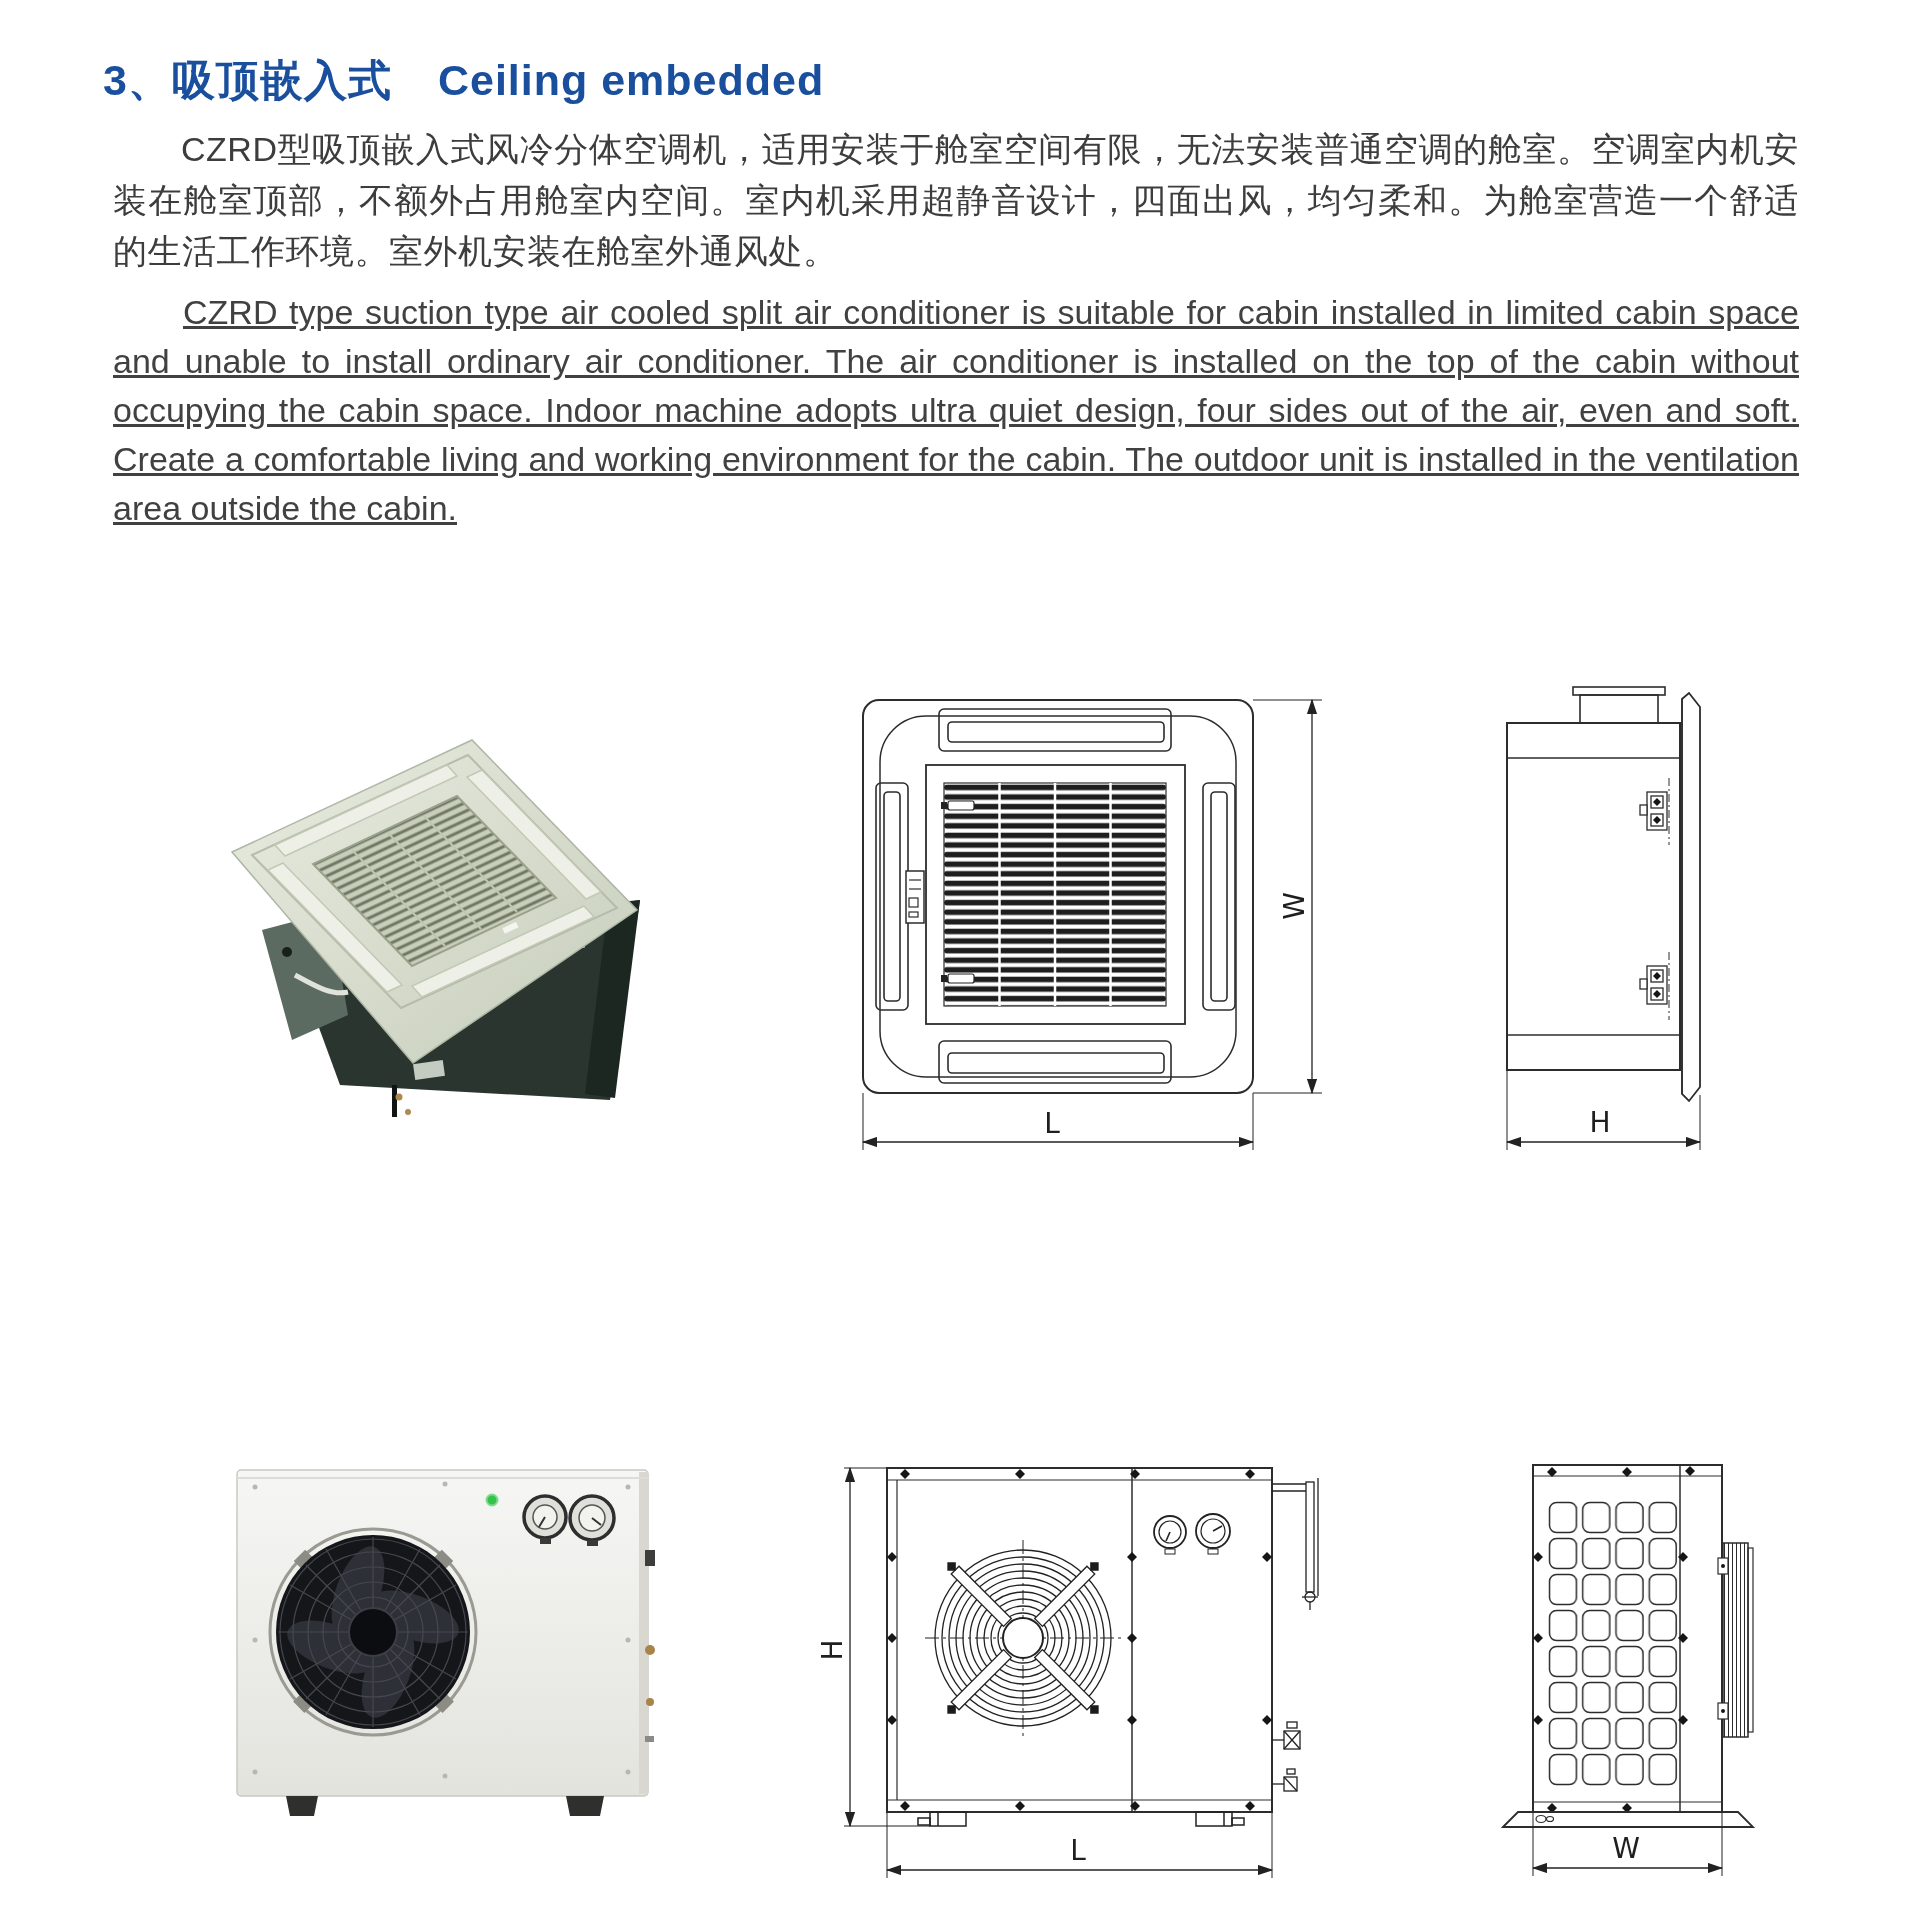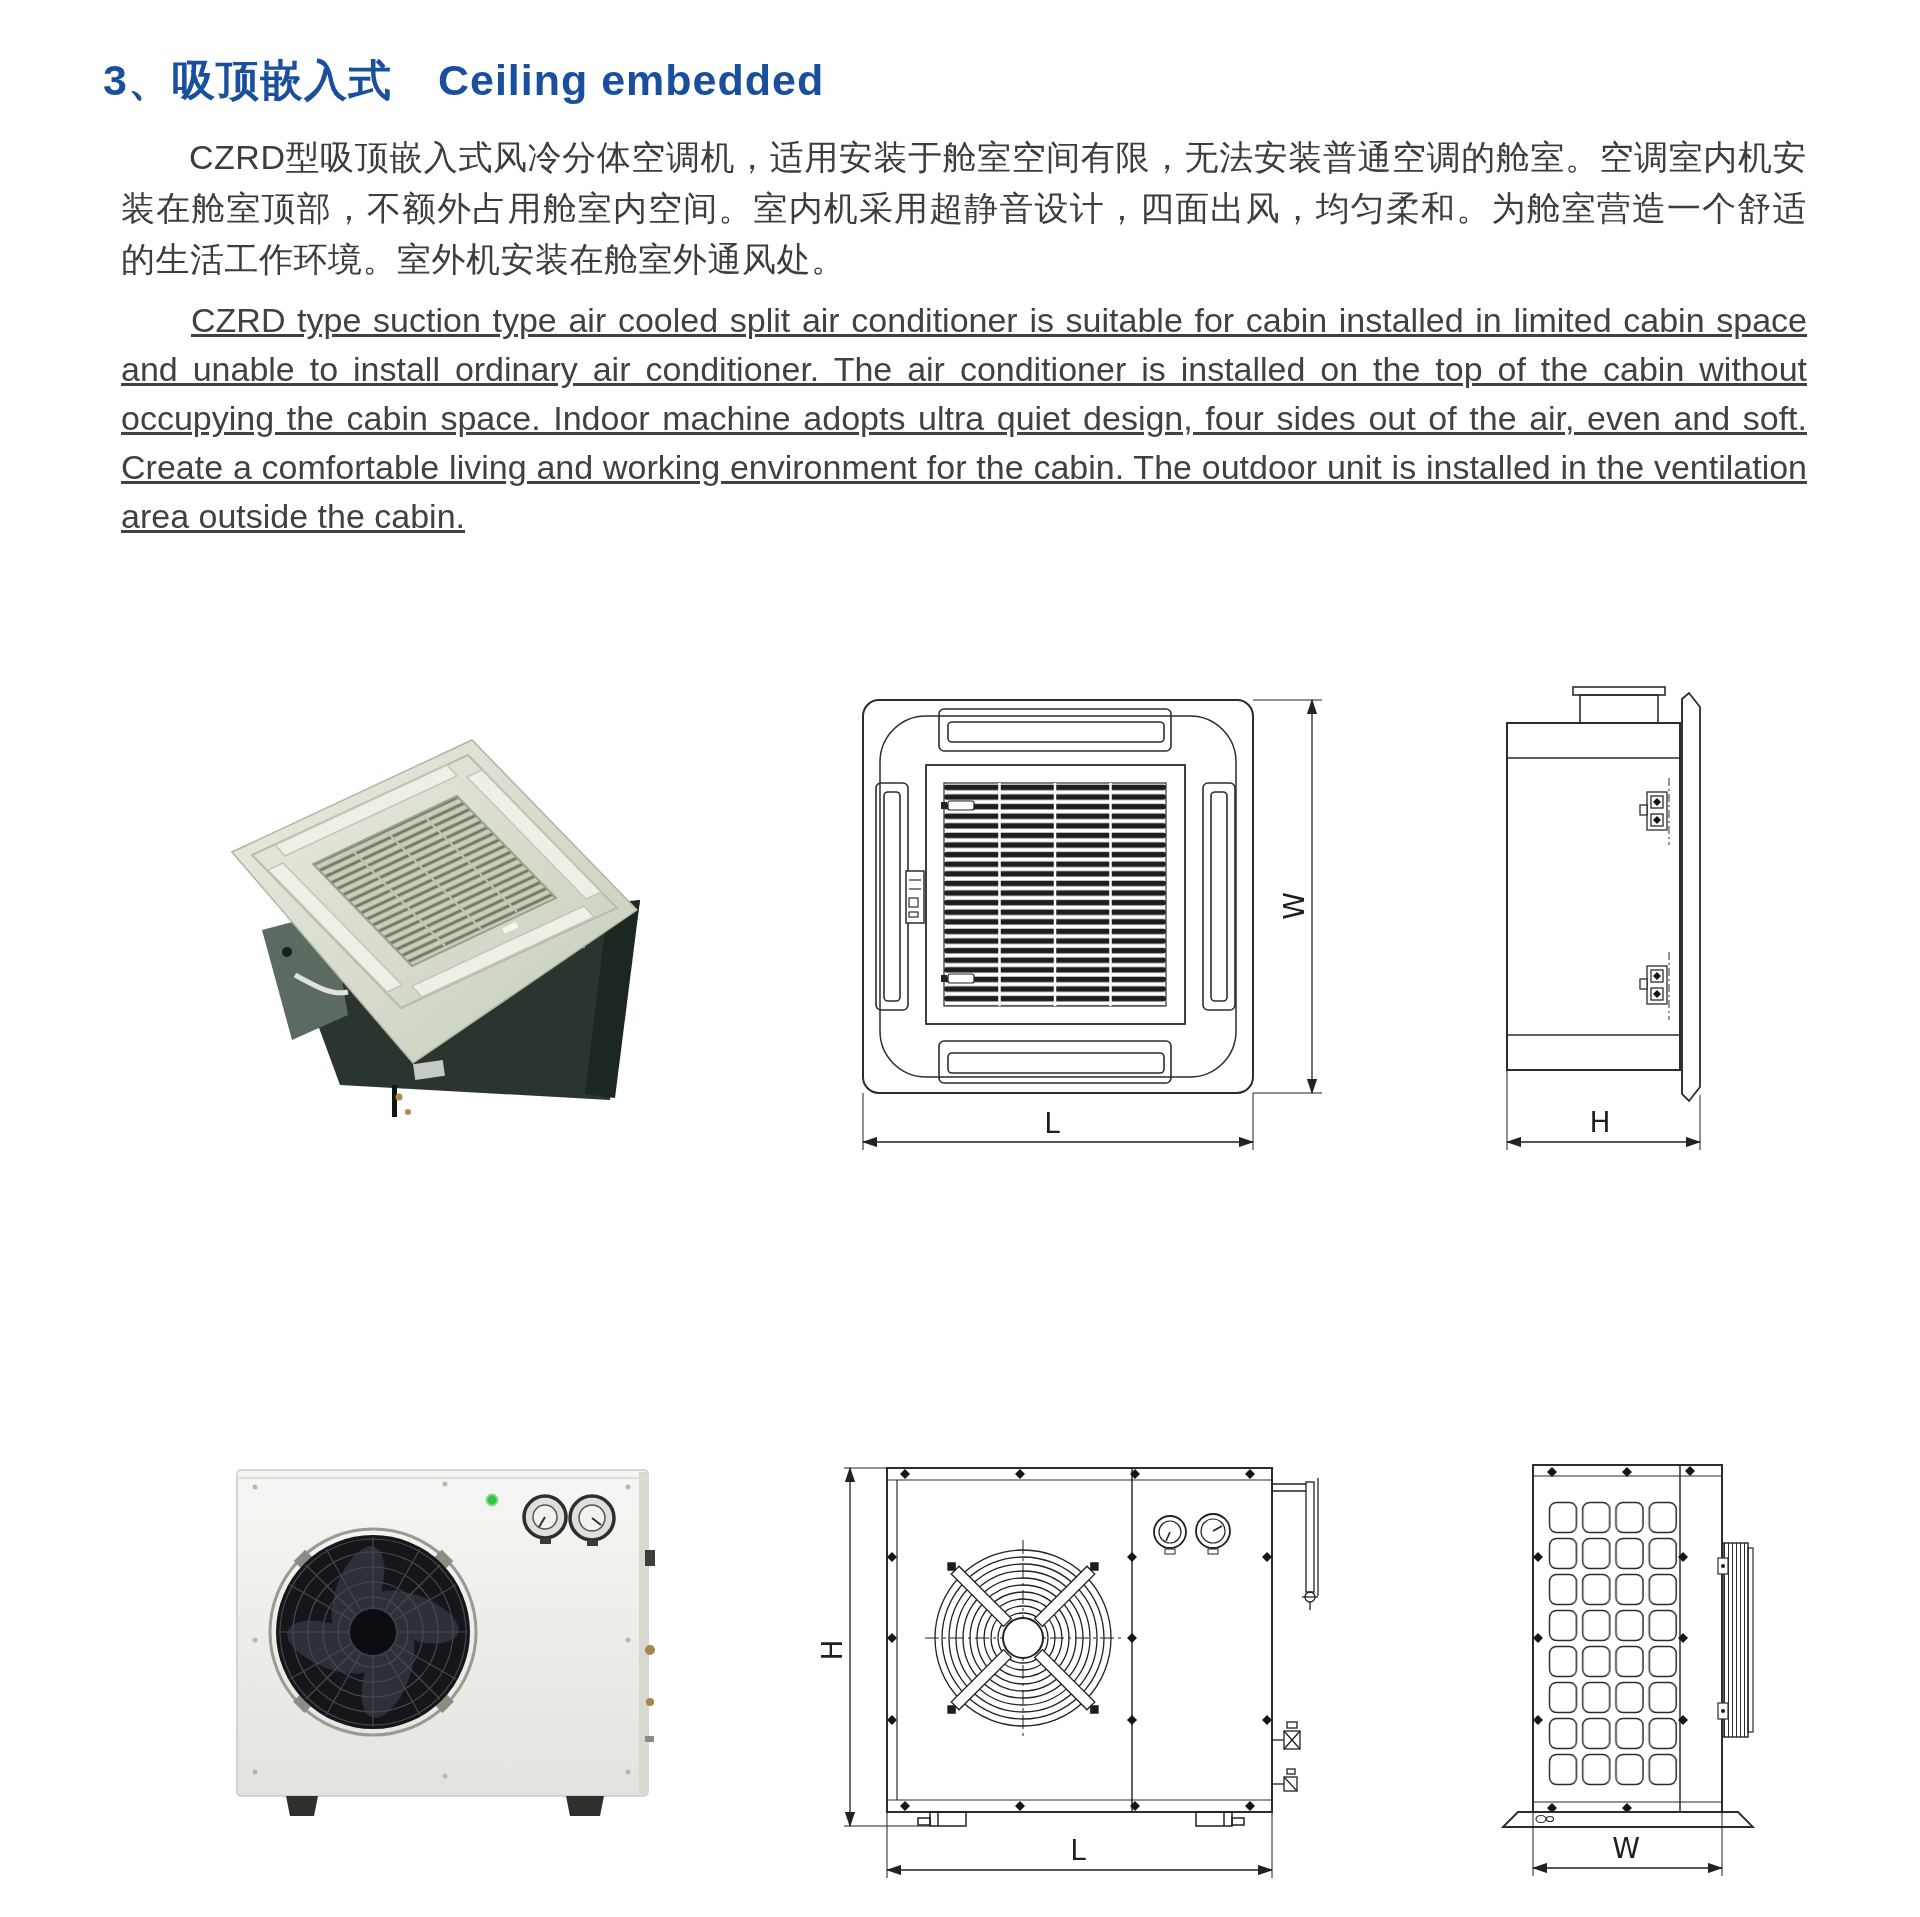--- a/index.html
+++ b/index.html
@@ -1,21 +1,21 @@
 <!DOCTYPE html>
 <html><head>
 <meta charset="utf-8">
 <style>
   html,body{margin:0;padding:0;background:#ffffff;}
   .page{position:relative;width:1920px;height:1917px;background:#ffffff;
         font-family:"Liberation Sans",sans-serif;overflow:hidden;}
   .title{position:absolute;left:103px;top:20px;font-size:43px;font-weight:600;
          color:#1a4f9e;letter-spacing:1px;white-space:nowrap;margin-top:32px;}
   .title .en{margin-left:46px;}
-  .para{position:absolute;left:105px;width:1686px;text-align:justify;margin:16px;}
+  .para{position:absolute;left:105px;width:1686px;text-align:justify;margin:8px;}
   .para.zh{top:116px;font-size:34px;line-height:51px;color:#3d3d3d;
            text-indent:2em;letter-spacing:.5px;}
   .para.en{top:280px;font-size:34px;line-height:49px;color:#414141;
            text-indent:70px;text-decoration:underline;}
   svg.fig{position:absolute;}
   .dimtext{font-family:"DejaVu Sans",sans-serif;font-size:28px;fill:#1f1f1f;}
 </style>
 </head>
 <body>
 

